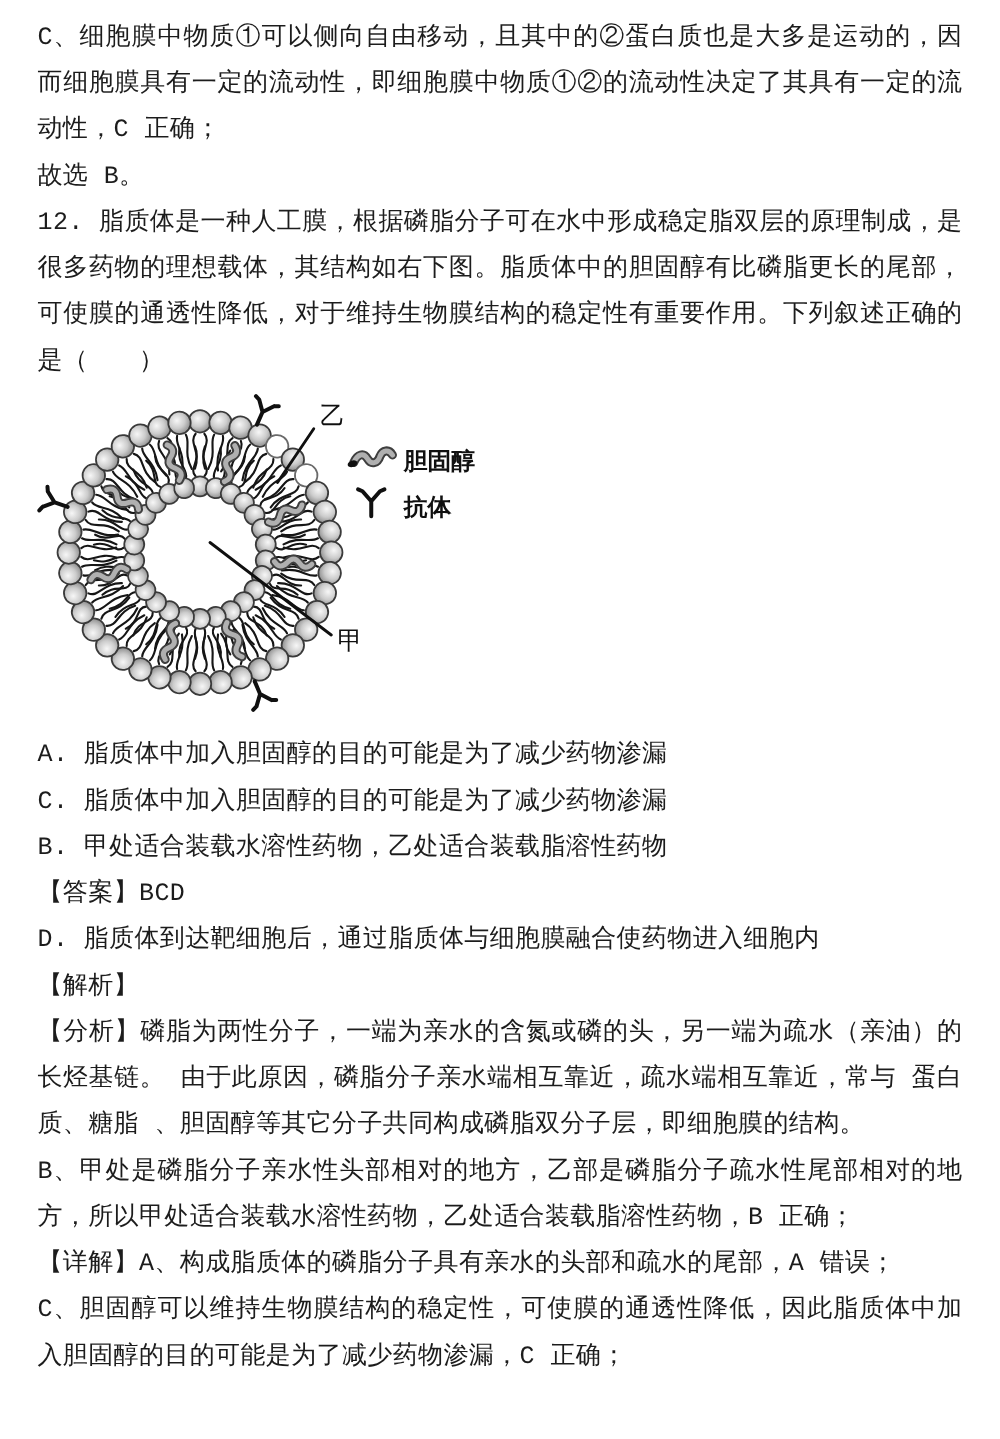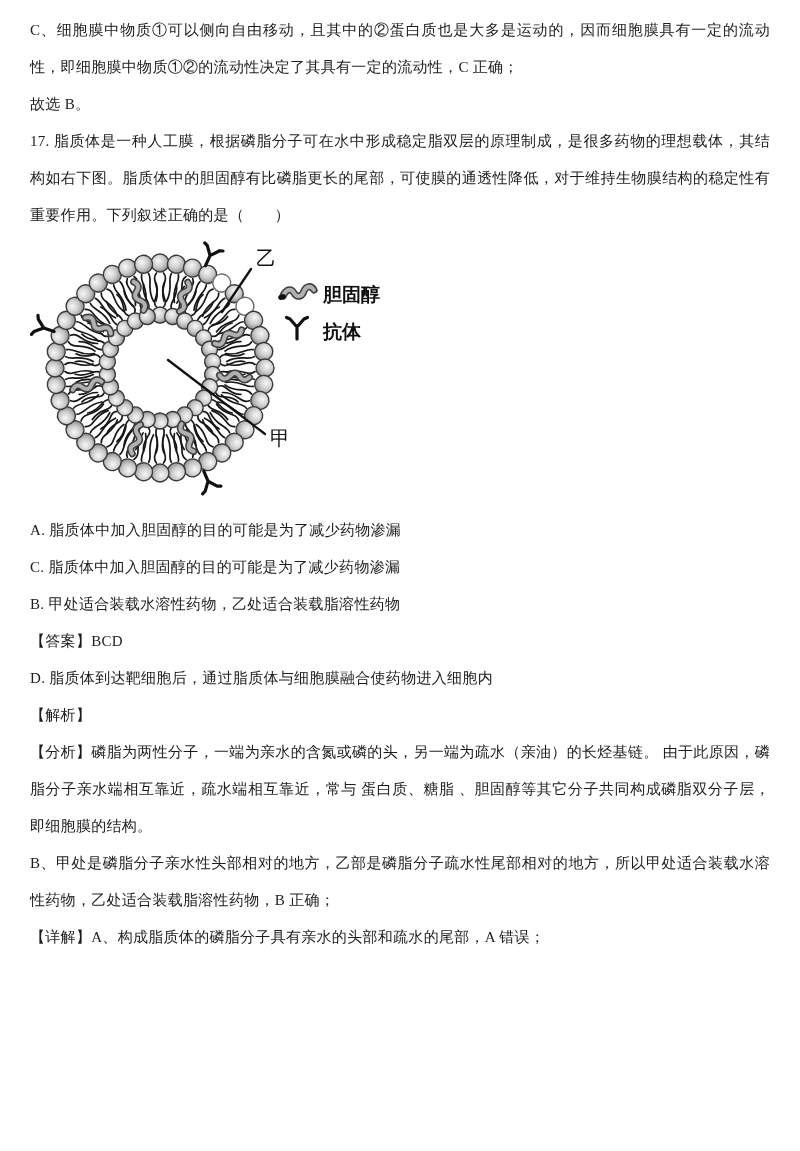--- a/index.html
+++ b/index.html
@@ -12,24 +12,25 @@
     height: 1151px;
     overflow: hidden;
     font-family: "Liberation Serif", "DejaVu Serif", serif;
     color: #1c1c1c;
   }
   main {
     padding: 12px 30px 0 30px;
   }
   p.doc-line {
     margin: 0;
-    font-size: 15px;
+    font-size: 20px;
     line-height: 37px;
     text-align: justify;
     letter-spacing: 0.3px;
+    font-family: Liberation Mono, monospace;
   }
   figure.diagram {
     margin: 4px 0 9px -10px;
     padding: 0;
   }
   svg { display: block; }
   .tail {
     fill: none;
     stroke: #161616;
     stroke-width: 1.7;
@@ -83,21 +84,21 @@
   }
 </style>
 </head>
 <body>
 
 <main>
 
   <p class="doc-line">C、细胞膜中物质①可以侧向自由移动，且其中的②蛋白质也是大多是运动的，因而细胞膜具有一定的流动性，即细胞膜中物质①②的流动性决定了其具有一定的流动性，C 正确；</p>
   <p class="doc-line">故选 B。</p>
 
-  <p class="doc-line">17. 脂质体是一种人工膜，根据磷脂分子可在水中形成稳定脂双层的原理制成，是很多药物的理想载体，其结构如右下图。脂质体中的胆固醇有比磷脂更长的尾部，可使膜的通透性降低，对于维持生物膜结构的稳定性有重要作用。下列叙述正确的是（　　）</p>
+  <p class="doc-line">12. 脂质体是一种人工膜，根据磷脂分子可在水中形成稳定脂双层的原理制成，是很多药物的理想载体，其结构如右下图。脂质体中的胆固醇有比磷脂更长的尾部，可使膜的通透性降低，对于维持生物膜结构的稳定性有重要作用。下列叙述正确的是（　　）</p>
 
   <figure class="diagram">
     <svg id="liposome-svg" width="380" height="265" viewBox="0 0 380 265" xmlns="http://www.w3.org/2000/svg">
       <defs>
         <radialGradient id="beadGrad" cx="40%" cy="38%" r="65%">
           <stop offset="0%" stop-color="#f7f7f7"></stop>
           <stop offset="55%" stop-color="#cccccc"></stop>
           <stop offset="100%" stop-color="#8d8d8d"></stop>
         </radialGradient>
       </defs>
@@ -509,14 +510,15 @@
   <p class="doc-line">B. 甲处适合装载水溶性药物，乙处适合装载脂溶性药物</p>
   <p class="doc-line"><span>【答案】</span><span>BCD</span></p>
 
   <p class="doc-line">D. 脂质体到达靶细胞后，通过脂质体与细胞膜融合使药物进入细胞内</p>
 
   <p class="doc-line">【解析】</p>
   <p class="doc-line">【分析】磷脂为两性分子，一端为亲水的含氮或磷的头，另一端为疏水（亲油）的长烃基链。 由于此原因，磷脂分子亲水端相互靠近，疏水端相互靠近，常与 蛋白质、糖脂 、胆固醇等其它分子共同构成磷脂双分子层，即细胞膜的结构。</p>
 
   <p class="doc-line">B、甲处是磷脂分子亲水性头部相对的地方，乙部是磷脂分子疏水性尾部相对的地方，所以甲处适合装载水溶性药物，乙处适合装载脂溶性药物，B 正确；</p>
   <p class="doc-line">【详解】A、构成脂质体的磷脂分子具有亲水的头部和疏水的尾部，A 错误；</p>
+  <p class="doc-line">C、胆固醇可以维持生物膜结构的稳定性，可使膜的通透性降低，因此脂质体中加入胆固醇的目的可能是为了减少药物渗漏，C 正确；</p>
 
 </main>
 
 </body></html>

